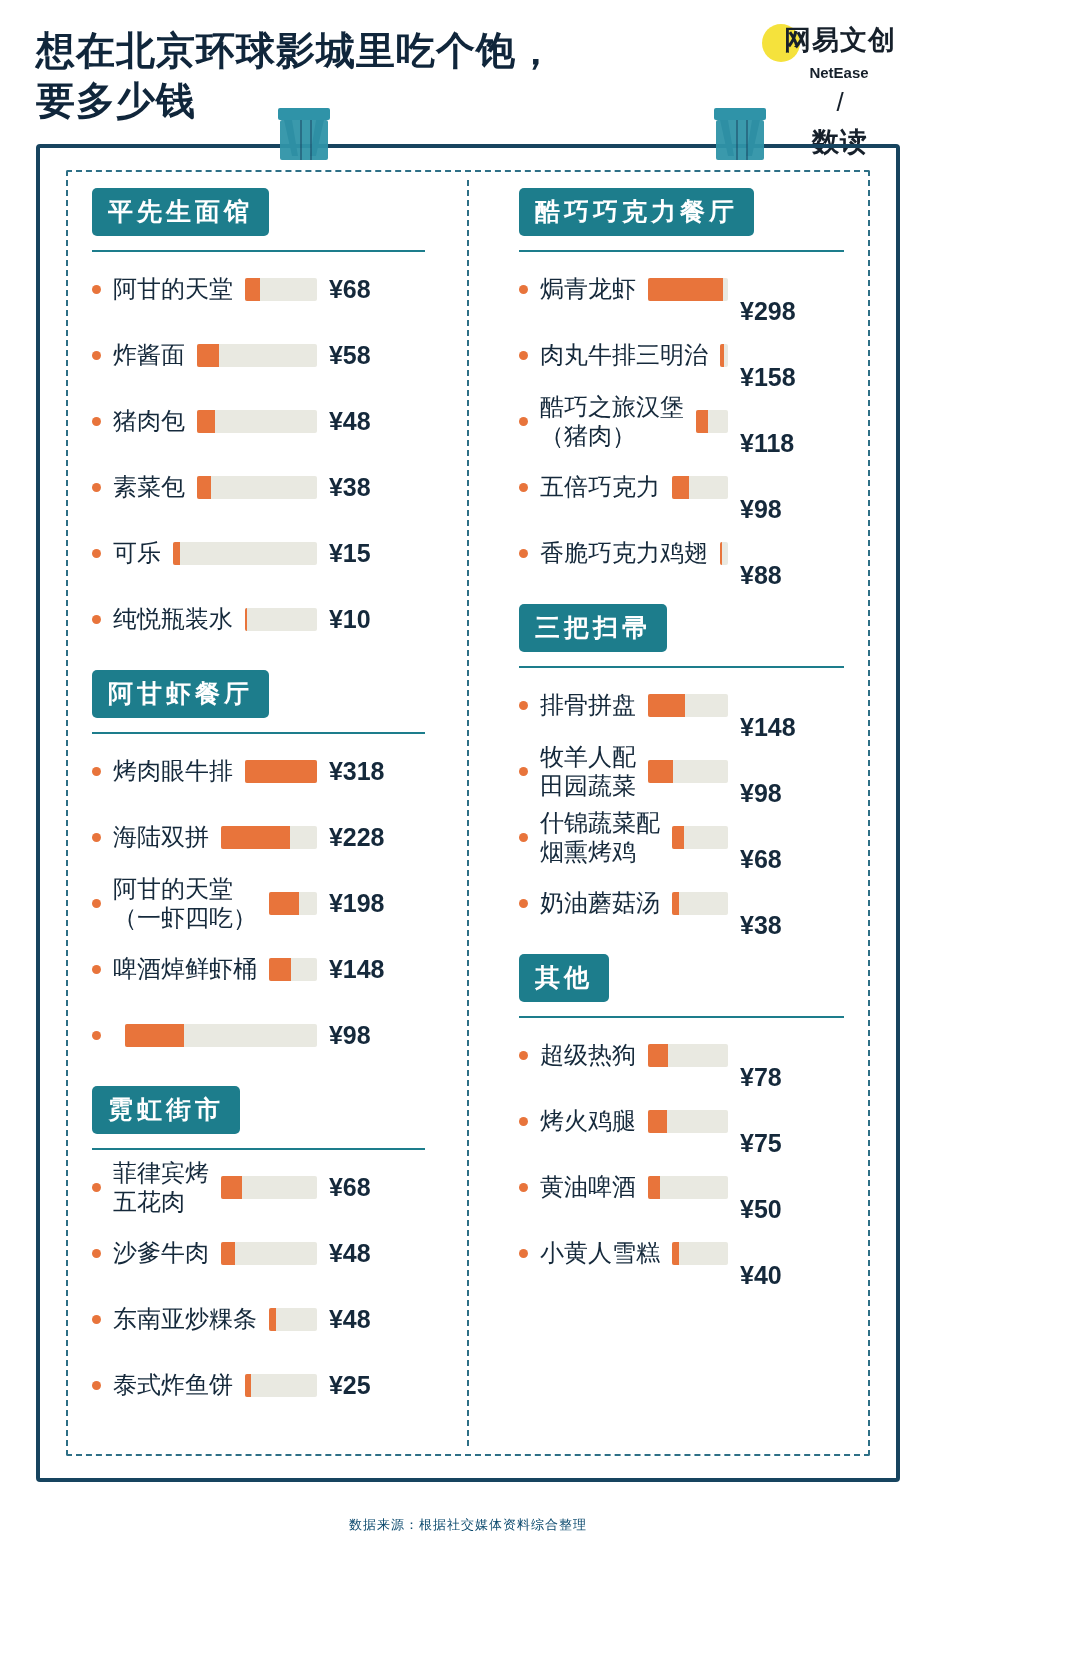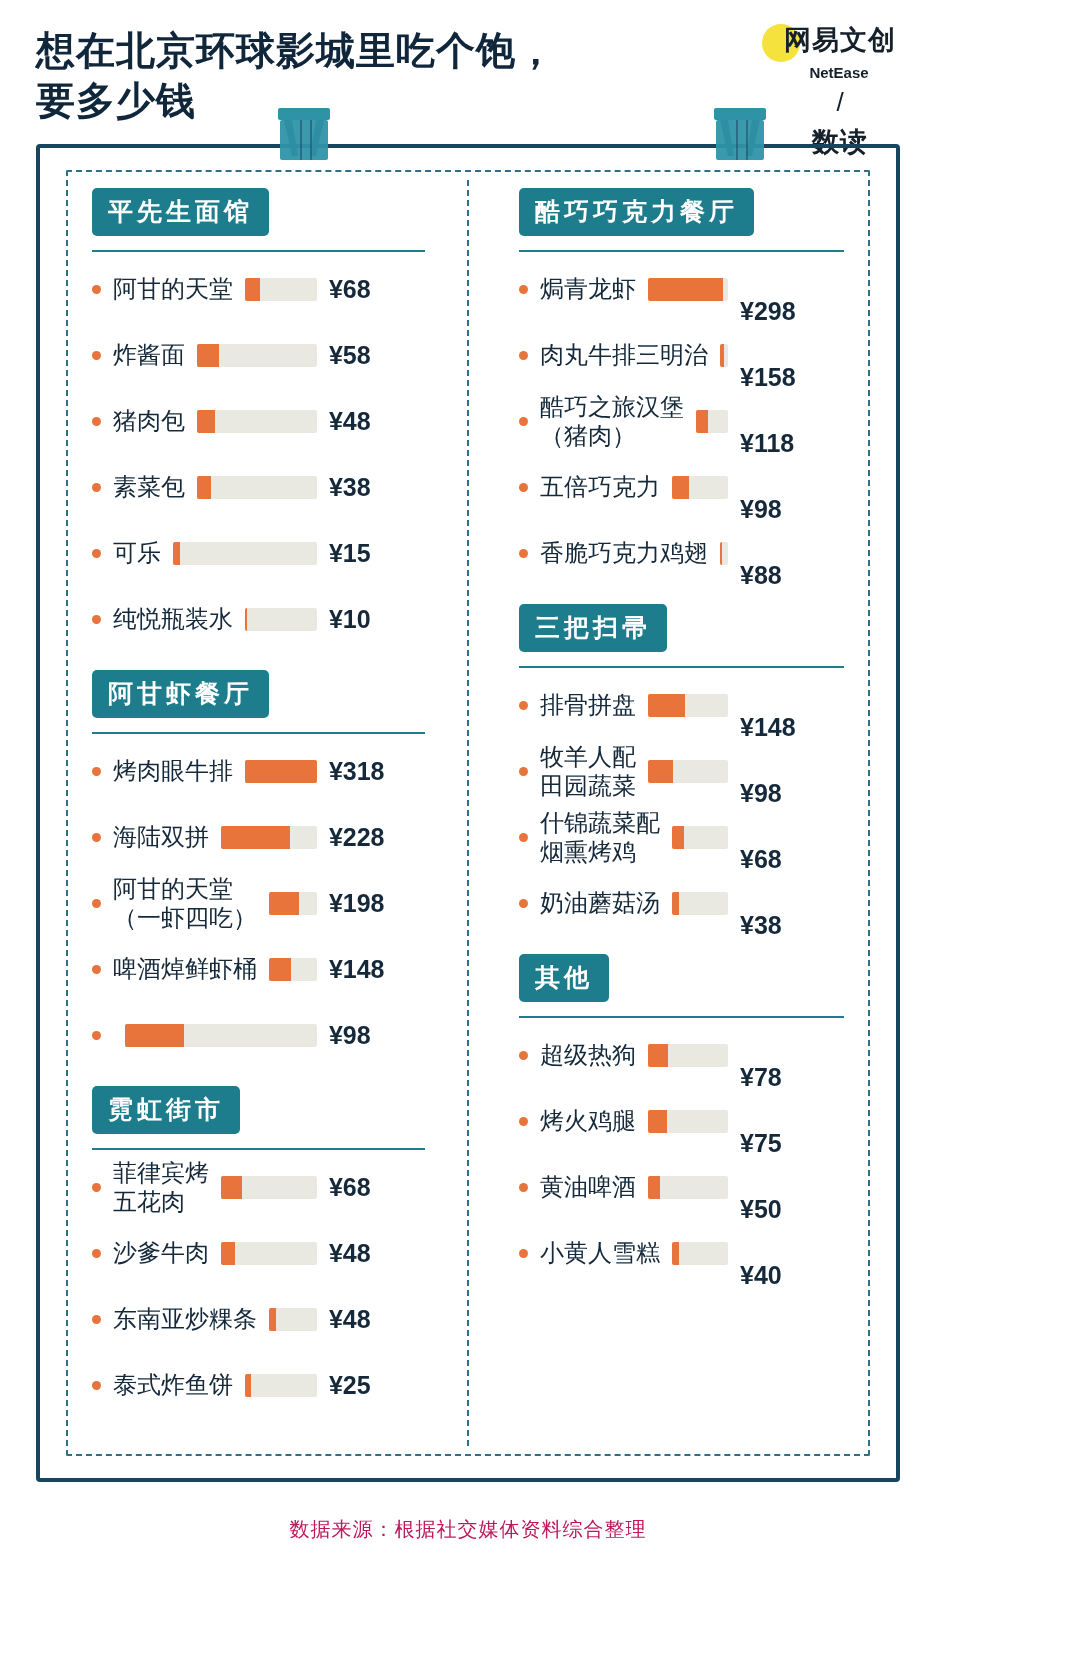--- a/index.html
+++ b/index.html
@@ -197,22 +197,22 @@
     color: #15293b;
     width: 96px;
     text-align: left;
     flex: 0 0 96px;
   }
   .col.right .price { width: 104px; flex: 0 0 104px; margin-top: 44px; }
 
   
   .footer {
     text-align: center;
-    font-size: 20px;
-    color: #be185d;
+    font-size: 13px;
+    color: #0c4a6e;
     letter-spacing: 1px;
     padding-top: 34px;
   }
 </style>
 </head>
 <body>
 
 <div class="page">
 
   <div class="header">

